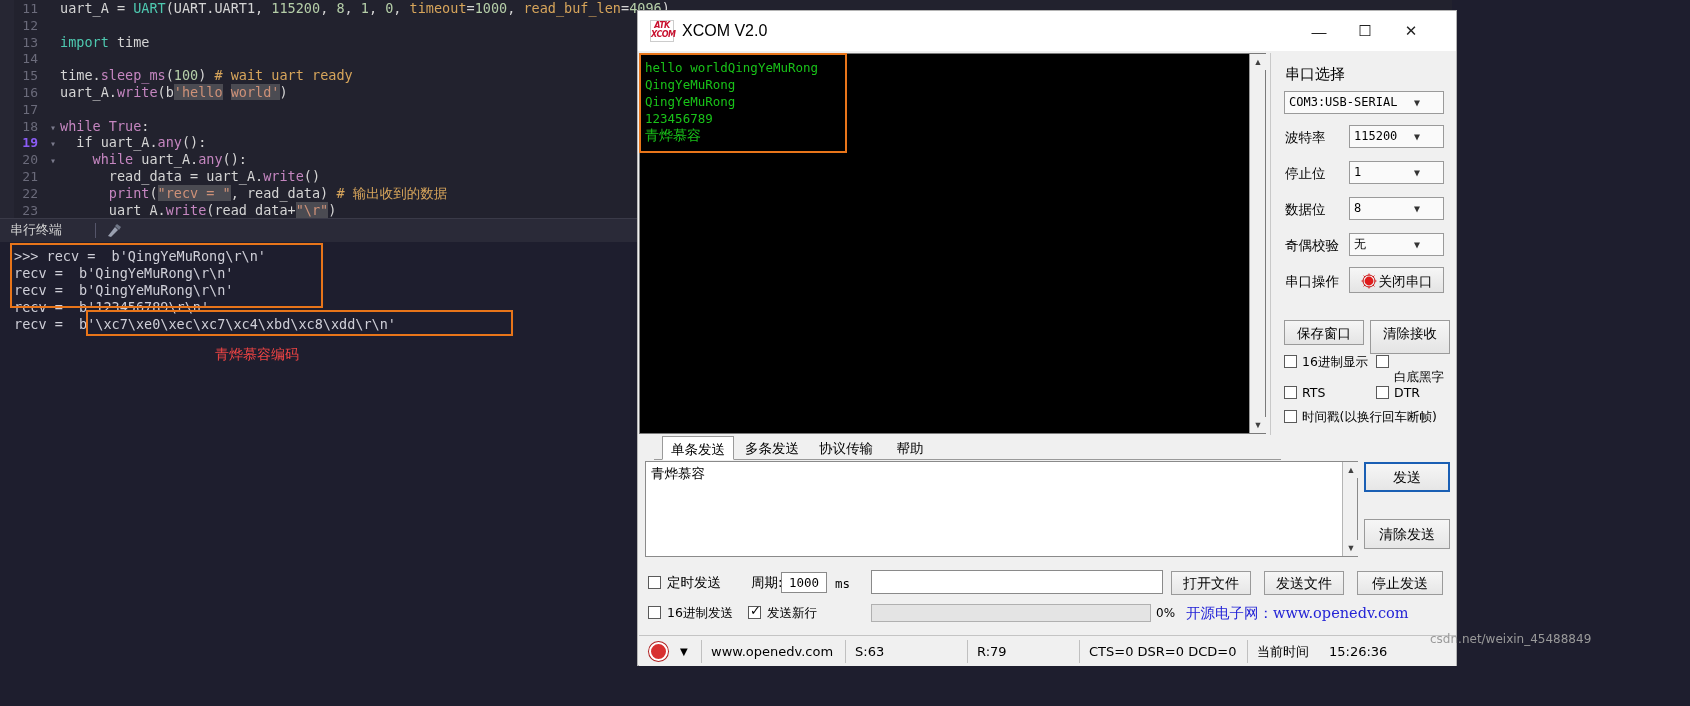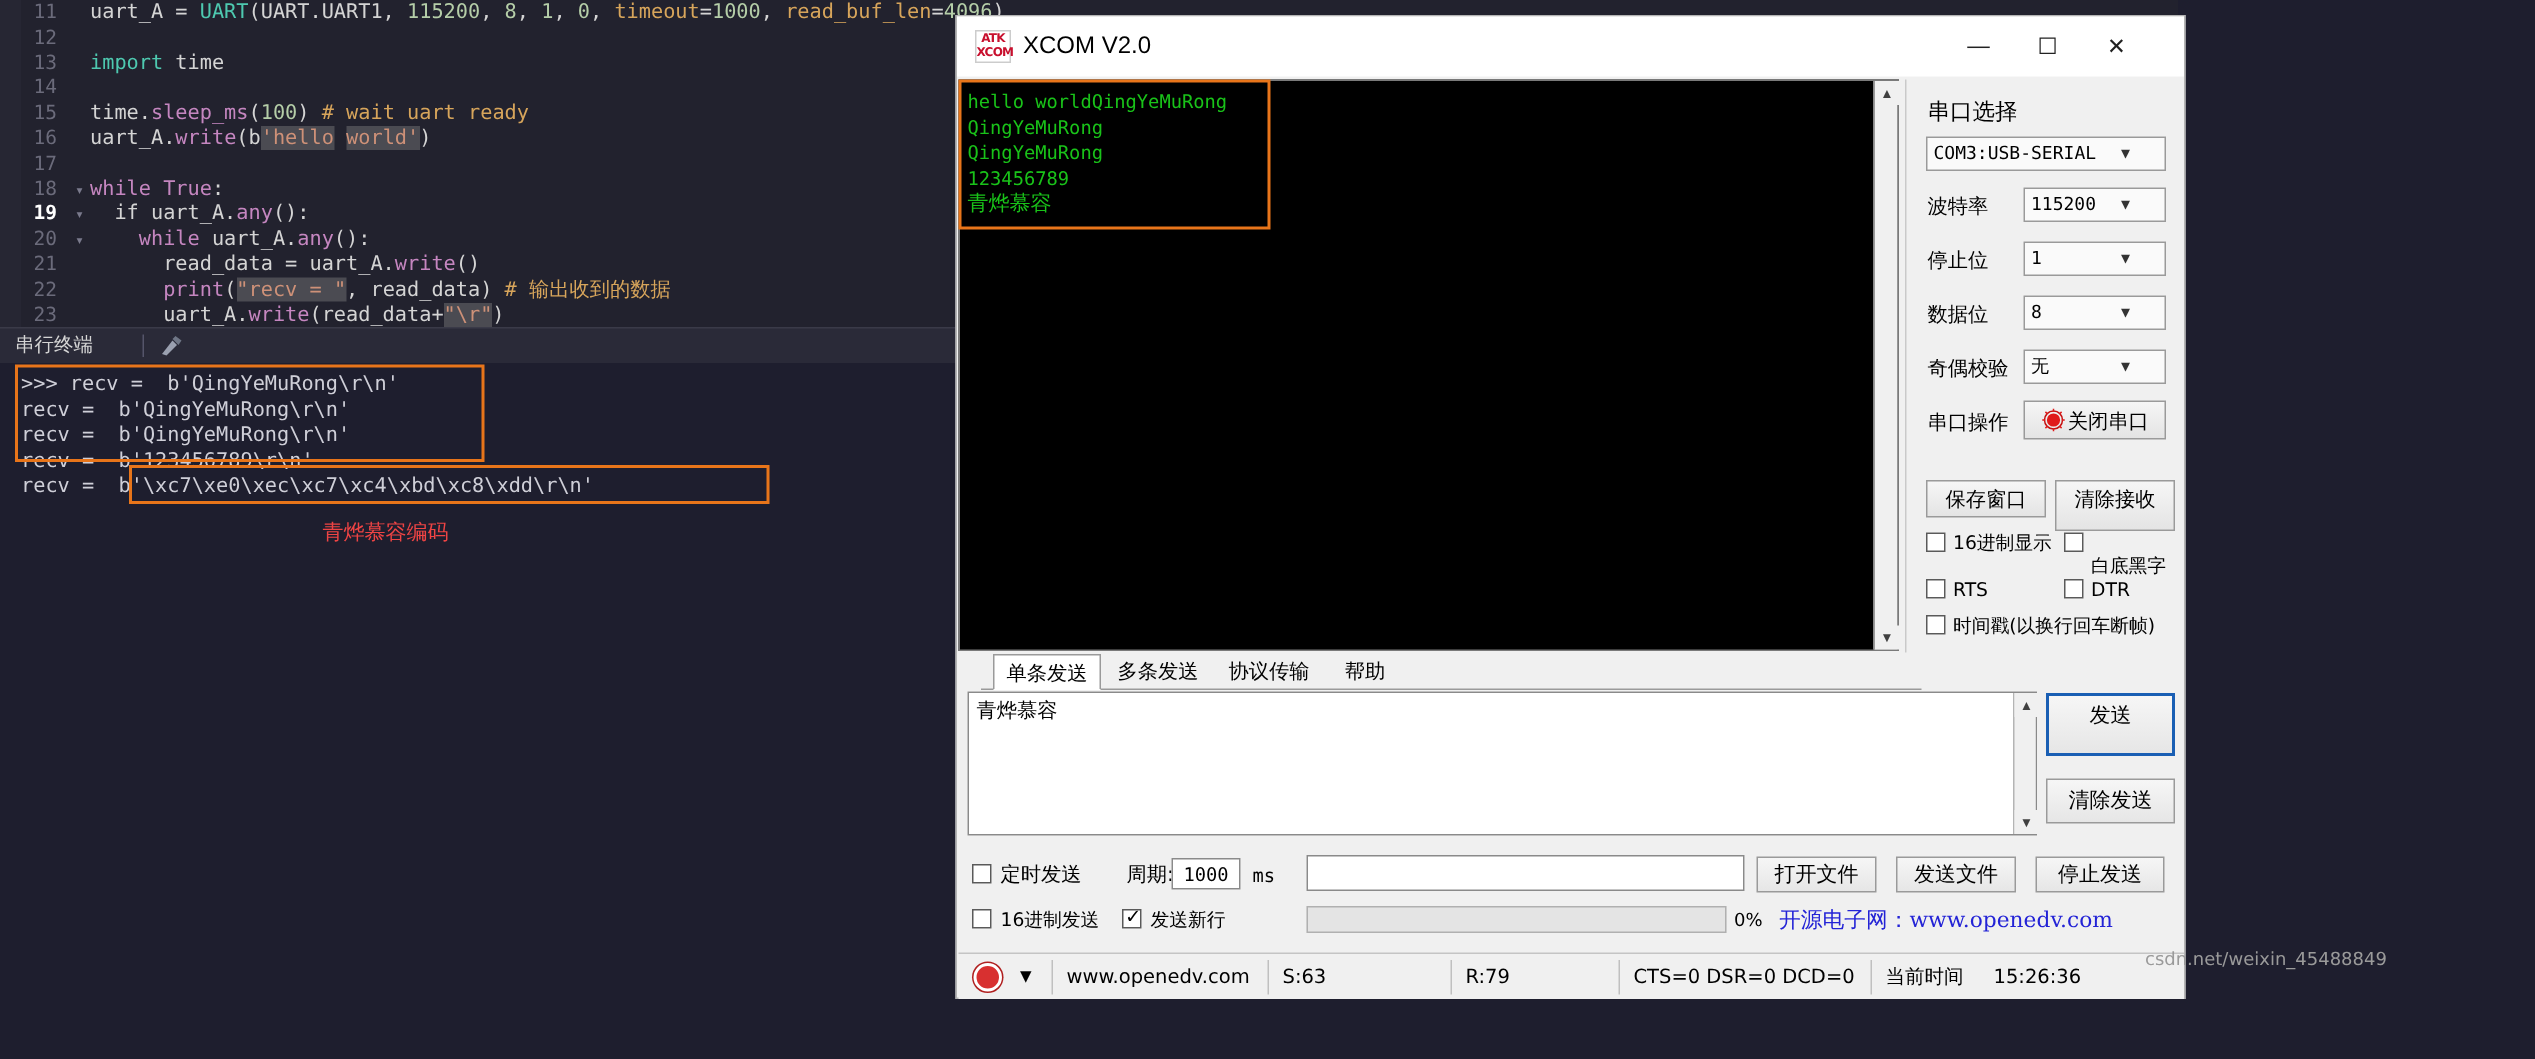--- a/index.html
+++ b/index.html
@@ -9,21 +9,21 @@
 
   
   .ide { position:absolute; left:0; top:0; width:1690px; height:706px; background:#1e1e2e; }
   .ide-code { position:absolute; left:0; top:0; width:1690px; height:220px; background:#22222e; }
   .gutter-strip { position:absolute; left:0; top:0; width:14px; height:220px; background:#262633; }
   .codearea { position:absolute; left:0; top:0; right:0; height:220px;
               font-family:"DejaVu Sans Mono", monospace; font-size:13.5px; line-height:16.8px; }
   .cline { position:relative; height:16.8px; white-space:pre; }
   .lnum { display:inline-block; width:46px; text-align:right; color:#6b6b7b; padding-right:8px;
           font-family:"DejaVu Sans Mono", monospace; font-size:13px; }
-  .lnum.active { color:#ffffff; font-weight:bold; }
+  .lnum.active { color:#8b5cf6; font-weight:bold; }
   .fold { display:inline-block; width:14px; color:#7a7a8c; text-align:center; font-size:10px; }
   .nofold { display:inline-block; width:14px; }
   .ctxt { color:#d4d4d4; }
   .kw { color:#c586c0; }
   .cls { color:#4ec9b0; }
   .num { color:#b5cea8; }
   .str { color:#ce9178; }
   .cm { color:#d7a55b; }
   .hl { background:#4b4b52; }
 
@@ -45,21 +45,21 @@
   .rpanel { position:absolute; left:1452px; top:0; width:238px; height:706px; background:#1e1e2e; }
 
   
   .xcom { position:absolute; left:637px; top:10px; width:820px; height:656px;
           background:#f0f0f0; border:1px solid #b4b4b4;
           font-family:"Liberation Sans", sans-serif; }
   .titlebar { position:absolute; left:0; top:0; width:818px; height:40px; background:#ffffff; }
   .tb-logo { position:absolute; left:12px; top:9px; width:24px; height:22px;
              background:#ffffff; border:1px solid #ccc; }
   .tb-logo div { font-family:"DejaVu Sans", sans-serif; font-size:8px; font-weight:bold;
-                 color:#c8102e; line-height:9px; text-align:center; letter-spacing:-0.5px;}
+                 color:#c8102e; line-height:9px; text-align:center; letter-spacing:-0.5px;font-style:italic;}
   .tb-title { position:absolute; left:44px; top:11px; font-size:16px; color:#000; }
   .tb-btn { position:absolute; top:0; width:46px; height:40px; cursor:default; }
   .tb-min { left:658px; } .tb-max { left:704px; } .tb-close { left:750px; }
   .tb-glyph { position:absolute; left:50%; top:50%; transform:translate(-50%,-50%); font-size:15px; color:#222; }
 
   
   .recvbox { position:absolute; left:1px; top:42px; width:627px; height:381px;
              background:#000; border:1px solid #7a7a7a; }
   .recv-hl { position:absolute; left:1px; top:42px; width:208px; height:100px;
              border:2px solid #e8751a; pointer-events:none; }
@@ -287,21 +287,21 @@
     </div>
 
     <div class="sendbox">
       <div class="send-txt">青烨慕容</div>
       <div class="send-sb">
         <div class="sb-arrow" style="top:0">▲</div>
         <div class="sb-arrow" style="bottom:0">▼</div>
       </div>
     </div>
 
-    <div class="sbtn primary" style="left:726px; top:451px; width:86px; height:42px; line-height:27px;">发送</div>
+    <div class="sbtn primary" style="left:726px; top:451px; width:86px; height:30px; line-height:27px;">发送</div>
     <div class="sbtn" style="left:726px; top:508px; width:86px; height:30px; line-height:29px;text-align:center;">清除发送</div>
 
     <div class="ck" style="left:10px; top:565px;"></div>
     <div class="ck-lbl" style="left:29px; top:563px; font-size:13.5px;">定时发送</div>
     <div class="ck-lbl" style="left:113px; top:563px; font-size:13.5px;">周期:</div>
     <div class="numin" style="left:143px; top:561px; width:46px; height:21px;">1000</div>
     <div class="ck-lbl" style="left:197px; top:565px; font-family:'DejaVu Sans Mono', monospace;">ms</div>
 
     <div class="txtin" style="left:233px; top:559px; width:292px; height:24px;"></div>
     <div class="sbtn" style="left:533px; top:560px; width:80px; height:24px; line-height:22px;">打开文件</div>

